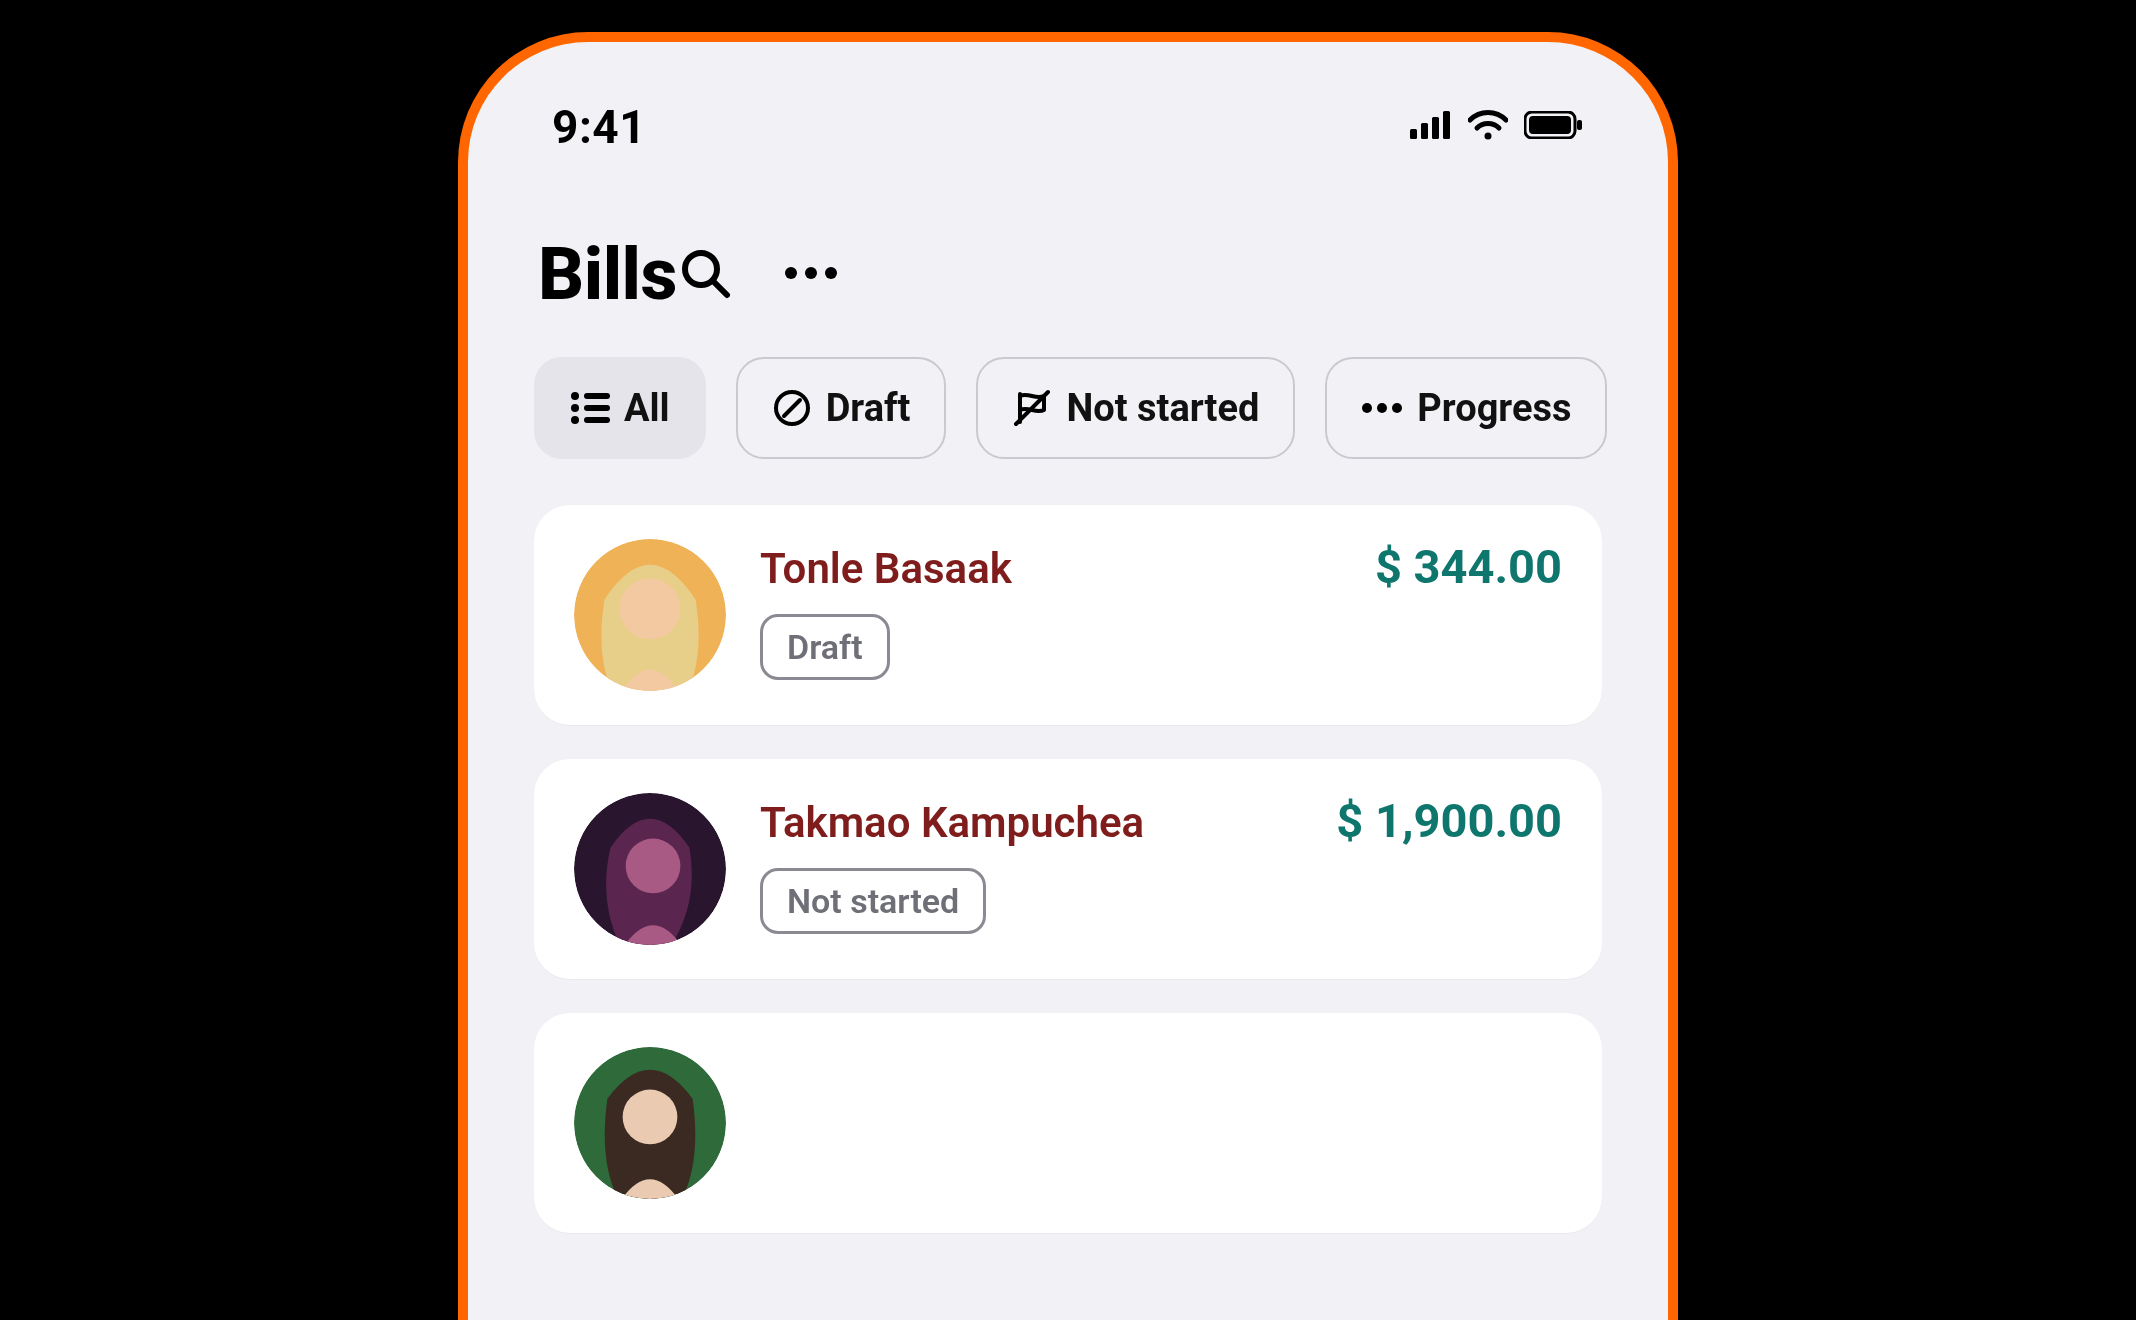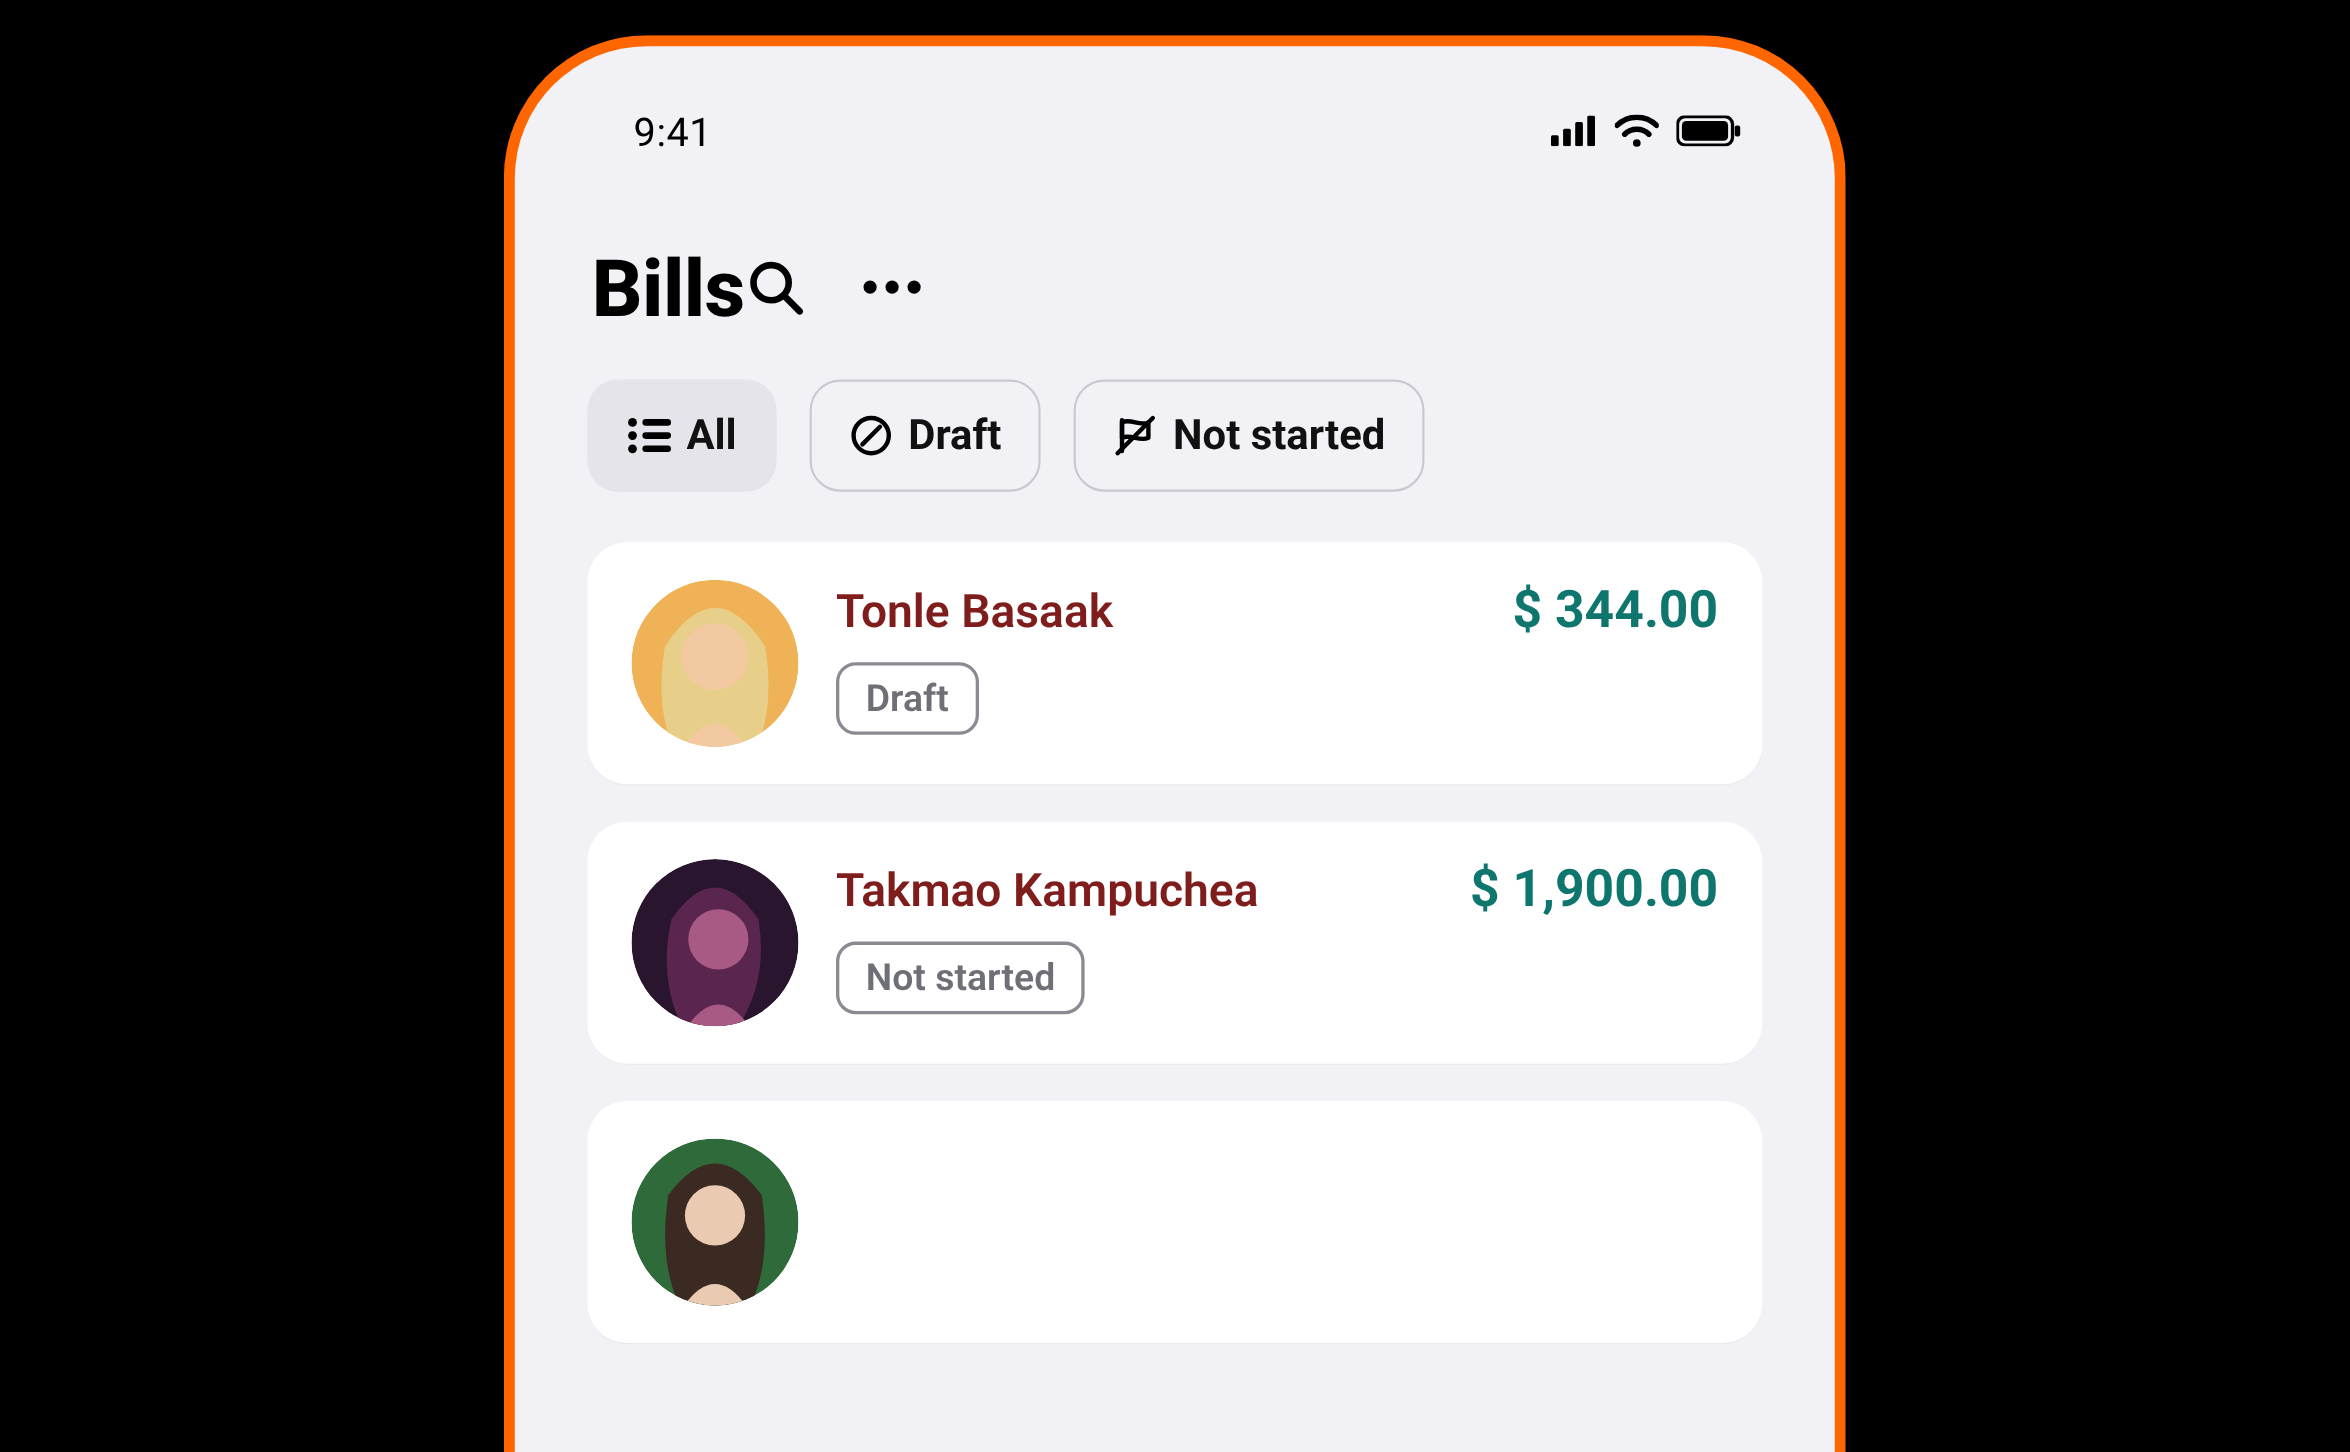--- a/index.html
+++ b/index.html
@@ -35,24 +35,23 @@
   }
 
   
   .status-bar {
     display: flex;
     align-items: center;
     justify-content: space-between;
     padding: 34px 60px 18px 60px;
   }
   .status-time {
-    font-size: 36px;
-    font-weight: 400;
+    font-size: 46px;
+    font-weight: 700;
     letter-spacing: 0.5px;
-    margin-left: 24px;
   }
   .status-icons {
     display: flex;
     align-items: center;
     gap: 16px;
   }
 
   
   .header {
     display: flex;
@@ -218,20 +217,30 @@
         <span>
           <svg width="40" height="40" viewBox="0 0 40 40">
             <path d="M8 6 v28" stroke="#000" stroke-width="4" stroke-linecap="round"></path>
             <path d="M8 8 C16 4 24 12 32 8 v14 C24 26 16 18 8 22 Z" fill="none" stroke="#000" stroke-width="4" stroke-linejoin="round"></path>
             <line x1="4" y1="36" x2="36" y2="4" stroke="#000" stroke-width="4" stroke-linecap="round"></line>
           </svg>
         </span>
         <span>Not started</span>
       </div>
 
+      <div class="chip">
+        <span>
+          <svg width="42" height="16" viewBox="0 0 42 16">
+            <circle cx="6" cy="8" r="5" fill="#000"></circle>
+            <circle cx="21" cy="8" r="5" fill="#000"></circle>
+            <circle cx="36" cy="8" r="5" fill="#000"></circle>
+          </svg>
+        </span>
+        <span>Progress</span>
+      </div>
     </div>
 
     <div class="list">
 
       <div class="card">
         <svg class="avatar" viewBox="0 0 100 100">
           <defs>
               <clipPath id="c0">
                 <circle cx="50" cy="50" r="50"></circle>
               </clipPath>

